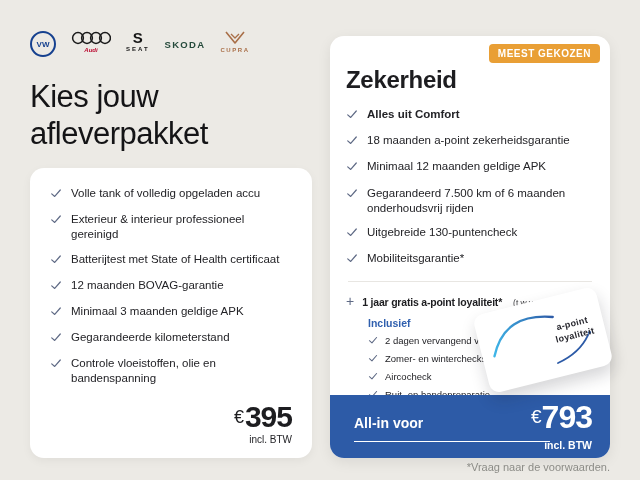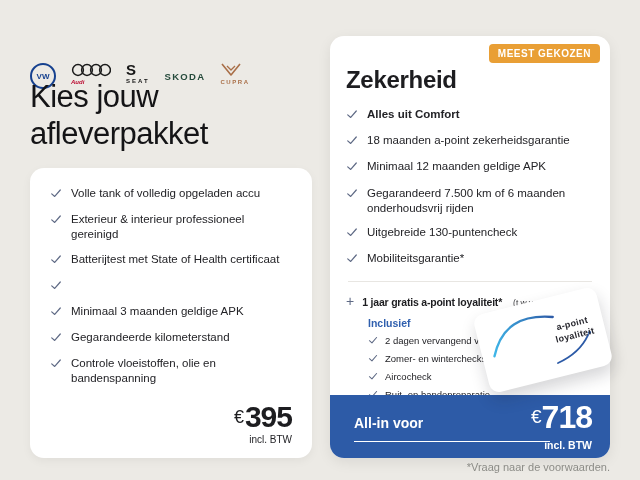--- a/index.html
+++ b/index.html
@@ -1,21 +1,21 @@
 <!DOCTYPE html>
 <html><head>
 <meta charset="utf-8">
 <style>
   html,body{margin:0;padding:0;}
   .canvas{position:relative;width:640px;height:480px;background:#ECEAE5;overflow:hidden;
     font-family:"Liberation Sans",sans-serif;color:#1D1D20;}
 
   
   .brands{position:absolute;left:30px;top:31px;display:flex;align-items:flex-start;gap:15px;}
-  .brand{display:flex;flex-direction:column;gap:2px;min-height:28px;margin-top:32px;}
+  .brand{display:flex;flex-direction:column;align-items:center;gap:2px;min-height:28px;}
   .vw-circle{width:22px;height:22px;border:2px solid #16418F;border-radius:50%;
     display:flex;align-items:center;justify-content:center;color:#16418F;font-size:8px;font-weight:700;}
   .audi-label{color:#BB0A30;font-size:6px;font-style:italic;font-weight:700;}
   .seat-glyph{font-size:15px;font-weight:800;line-height:13px;color:#151515;}
   .seat-label{font-size:6px;font-weight:700;letter-spacing:2px;color:#151515;}
   .skoda-wrap{padding-top:8px;}
   .skoda-label{font-size:9.5px;font-weight:700;letter-spacing:1.3px;color:#254A3B;}
   .cupra-label{font-size:6px;font-weight:700;letter-spacing:1.6px;color:#A96F48;}
 
   
@@ -131,20 +131,21 @@
       <li class="feat">
         <span class="check"><svg width="12" height="12" viewBox="0 0 14 14">
               <path d="M2,8 L5.5,11 L12,3.5" fill="none" stroke="#5F6A85" stroke-width="1.4" stroke-linecap="round" stroke-linejoin="round"></path>
             </svg></span>
         <span>Batterijtest met State of Health certificaat</span>
       </li>
       <li class="feat">
         <span class="check"><svg width="12" height="12" viewBox="0 0 14 14">
               <path d="M2,8 L5.5,11 L12,3.5" fill="none" stroke="#5F6A85" stroke-width="1.4" stroke-linecap="round" stroke-linejoin="round"></path>
             </svg></span>
+        <span>12 maanden BOVAG-garantie</span>
       </li>
       <li class="feat">
         <span class="check"><svg width="12" height="12" viewBox="0 0 14 14">
               <path d="M2,8 L5.5,11 L12,3.5" fill="none" stroke="#5F6A85" stroke-width="1.4" stroke-linecap="round" stroke-linejoin="round"></path>
             </svg></span>
         <span>Minimaal 3 maanden geldige APK</span>
       </li>
       <li class="feat">
         <span class="check"><svg width="12" height="12" viewBox="0 0 14 14">
               <path d="M2,8 L5.5,11 L12,3.5" fill="none" stroke="#5F6A85" stroke-width="1.4" stroke-linecap="round" stroke-linejoin="round"></path>
@@ -255,20 +256,20 @@
         <circle cx="110" cy="44" r="1.6" fill="#2D5BA7"></circle>
       </svg>
       <div class="loyal-text">
         <div>a-point</div>
         <div>loyaliteit</div>
       </div>
     </div>
 
     <div class="zeker-footer">
       <div class="f-label">All-in voor</div>
-      <div class="f-price"><span class="f-cur">€</span><span class="f-amt">718</span></div>
+      <div class="f-price"><span class="f-cur">€</span><span class="f-amt">793</span></div>
       <div class="f-line"></div>
       <div class="f-suffix">incl. BTW</div>
     </div>
   </div>
 
   <div class="footnote">*Vraag naar de voorwaarden.</div>
 </div>
 
 </body></html>

